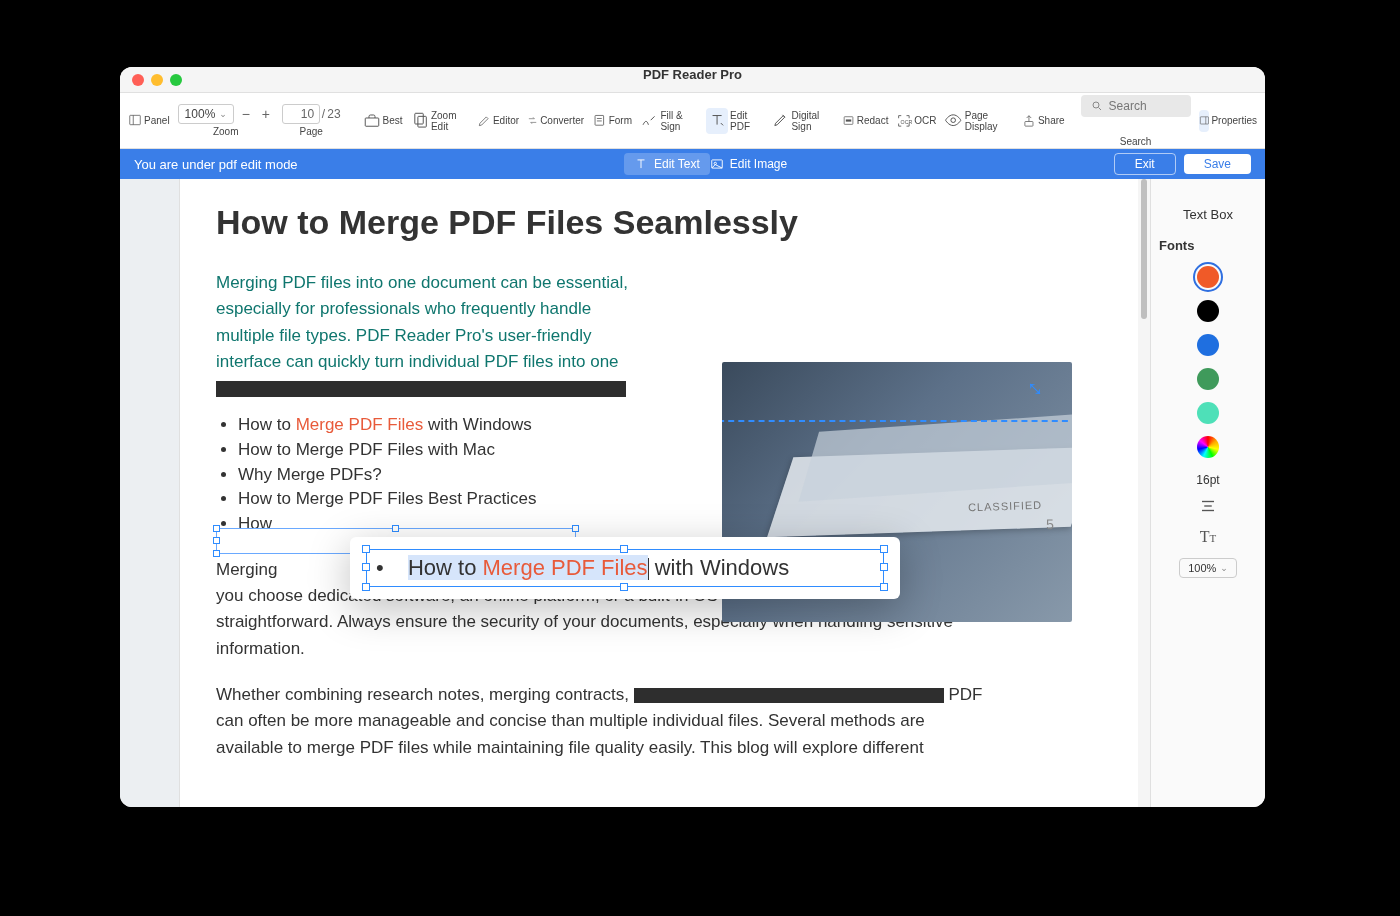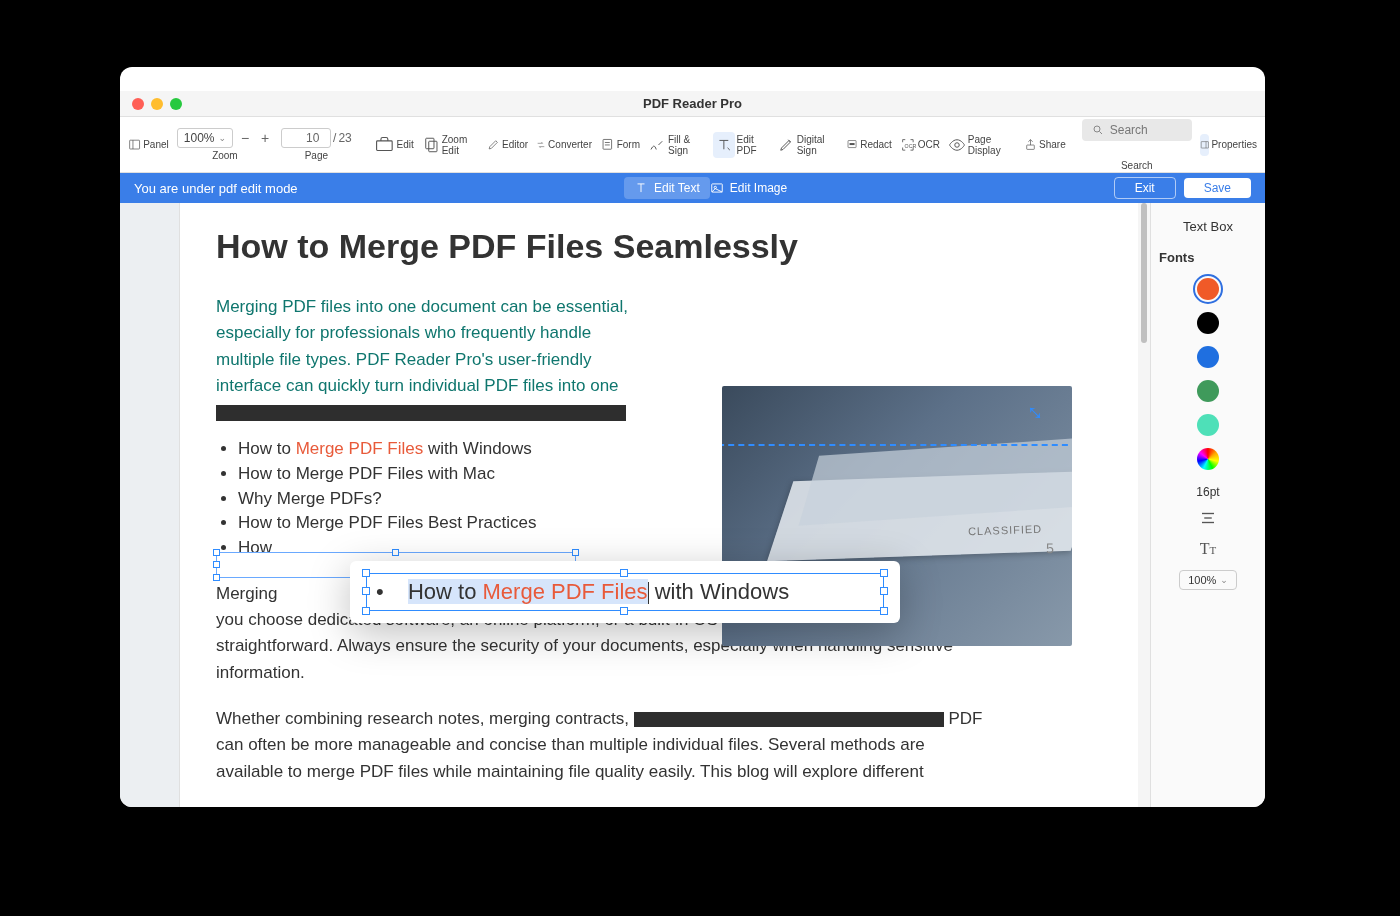--- a/index.html
+++ b/index.html
@@ -1,48 +1,48 @@
 <!DOCTYPE html>
 <html><head>
 <meta charset="utf-8">
 <style>
 * { box-sizing: border-box; margin: 0; padding: 0; }
 body { background: #000; font-family: -apple-system, BlinkMacSystemFont, "Segoe UI", sans-serif; width:1400px; height:916px; overflow:hidden; }
 .window { position:absolute; left:120px; top:67px; width:1145px; height:740px; background:#fff; border-radius:12px; overflow:hidden; box-shadow:0 20px 60px rgba(0,0,0,0.5);}
-.titlebar { height:26px; display:flex; align-items:center; justify-content:center; position:relative; background:#f5f5f5; border-bottom:1px solid #e0e0e0; font-size:13px; font-weight:600; color:#333;margin-top:24px;}
+.titlebar { height:26px; display:flex; align-items:flex-start; justify-content:center; position:relative; background:#f5f5f5; border-bottom:1px solid #e0e0e0; font-size:13px; font-weight:600; color:#333;}
 .traffic { position:absolute; left:12px; top:7px; display:flex; gap:7px;}
 .dot { width:12px; height:12px; border-radius:50%;}
 .dot.r{background:#ff5f56;} .dot.y{background:#ffbd2e;} .dot.g{background:#27c93f;}
 .toolbar { height:56px; display:flex; align-items:center; padding:0 8px; gap:8px; border-bottom:1px solid #e0e0e0; font-size:10px; color:#444;}
 .titem { display:flex; align-items:center; gap:2px; min-width:40px; cursor:pointer;}
 .ticon { width:22px; height:22px; display:flex; align-items:center; justify-content:center; }
 .ticon svg { stroke:#555; fill:none; stroke-width:1.3; }
 .titem.active .ticon{ background:#e6effc; border-radius:4px; padding:2px; width:26px; height:26px;}
 .zoomgrp { display:flex; flex-direction:column; align-items:center; gap:2px;}
 .zoomctl{ display:flex; align-items:center; gap:4px;}
 .zoombox{ border:1px solid #ccc; border-radius:3px; padding:2px 6px; font-size:12px; display:flex; align-items:center; gap:4px;}
 .pmbtn{ width:16px; height:16px; display:flex; align-items:center; justify-content:center; color:#666; cursor:pointer; font-size:14px;}
 .pagegrp{display:flex; flex-direction:column; align-items:center; gap:2px;}
 .pagectl{display:flex; align-items:center; gap:2px; font-size:12px; color:#666;}
-.pagebox{border:1px solid #ccc; border-radius:3px; padding:2px 24px; width:32px; text-align:center; font-size:12px;}
+.pagebox{border:1px solid #ccc; border-radius:3px; padding:2px 18px; width:32px; text-align:center; font-size:12px;}
 .spacer{flex:0 0 6px;}
 .searchbox{ background:#e8e8e8; border-radius:4px; padding:4px 10px; display:flex; align-items:center; gap:6px; color:#777; font-size:12px; width:110px;}
 .editbar{ height:30px; background:#3a7ee8; display:flex; align-items:center; padding:0 14px; color:#fff; font-size:13px;}
 .editbar .msg{flex:0 0 auto;}
 .editbar .ctr{flex:1; display:flex; justify-content:center; gap:0;}
 .pillbtn{ background:rgba(255,255,255,0.22); border-radius:4px; padding:4px 10px; display:flex; align-items:center; gap:6px; cursor:pointer; font-size:12px;}
 .ghostbtn{ display:flex; align-items:center; gap:6px; cursor:pointer; font-size:12px;}
 .exitbtn{ border:1px solid rgba(255,255,255,0.6); border-radius:4px; padding:3px 20px; cursor:pointer; font-size:12px;}
 .savebtn{ background:#fff; color:#3a7ee8; border-radius:4px; padding:3px 20px; cursor:pointer; font-size:12px; margin-left:8px;}
 .workspace{ display:flex; height:calc(100% - 112px);}
 .gutter{ width:60px; background:#eceff2; border-right:1px solid #e0e0e0;}
 .page{ flex:1; background:#fff; position:relative; overflow:hidden;}
 .scrollbar{ width:12px; background:#f5f5f5; position:relative;}
 .thumb{ position:absolute; left:3px; top:0; width:6px; height:140px; background:#bfbfbf; border-radius:3px;}
-.props{ width:115px; background:#fafafa; border-left:1px solid #e0e0e0; padding:16px 8px; font-size:12px; color:#333; display:flex; flex-direction:column; align-items:center; gap:6px;}
+.props{ width:115px; background:#fafafa; border-left:1px solid #e0e0e0; padding:28px 8px; font-size:12px; color:#333; display:flex; flex-direction:column; align-items:center; gap:6px;}
 .props .hdr{font-size:13px; margin-bottom:6px;}
 .props .lbl{font-weight:600; font-size:13px; align-self:flex-start; margin:4px 0;}
 .swatch{ width:22px; height:22px; border-radius:50%; cursor:pointer; margin:3px 0;}
 .swatch.sel{ outline:2px solid #2f6fe0; outline-offset:2px;}
 .rainbow{ background: conic-gradient(red,orange,yellow,lime,cyan,blue,magenta,red);}
 .fontsz{margin-top:6px; font-size:12px;}
 .alignicon, .caseicon{ margin-top:6px; color:#555;}
 .opsel{ border:1px solid #ccc; border-radius:4px; padding:3px 8px; font-size:11px; display:flex; gap:4px; align-items:center; margin-top:6px;}
 
 .doc{ padding:24px 36px 0 36px; position:relative;}
@@ -125,21 +125,21 @@
       <span>Page</span>
     </div>
     <div class="spacer"></div>
     <div class="titem">
         <div class="ticon">
           <svg viewBox="0 0 24 24">
             <rect x="3" y="8" width="18" height="11" rx="1"></rect>
             <path d="M8 8V6a2 2 0 012-2h4a2 2 0 012 2v2"></path>
           </svg>
         </div>
-        <span>Edit</span>
+        <span>Best</span>
       </div>
     <div class="titem">
         <div class="ticon">
           <svg viewBox="0 0 24 24">
             <rect x="5" y="3" width="11" height="14" rx="1"></rect>
             <rect x="9" y="7" width="11" height="14" rx="1"></rect>
           </svg>
         </div>
         <span>Zoom Edit</span>
       </div>

